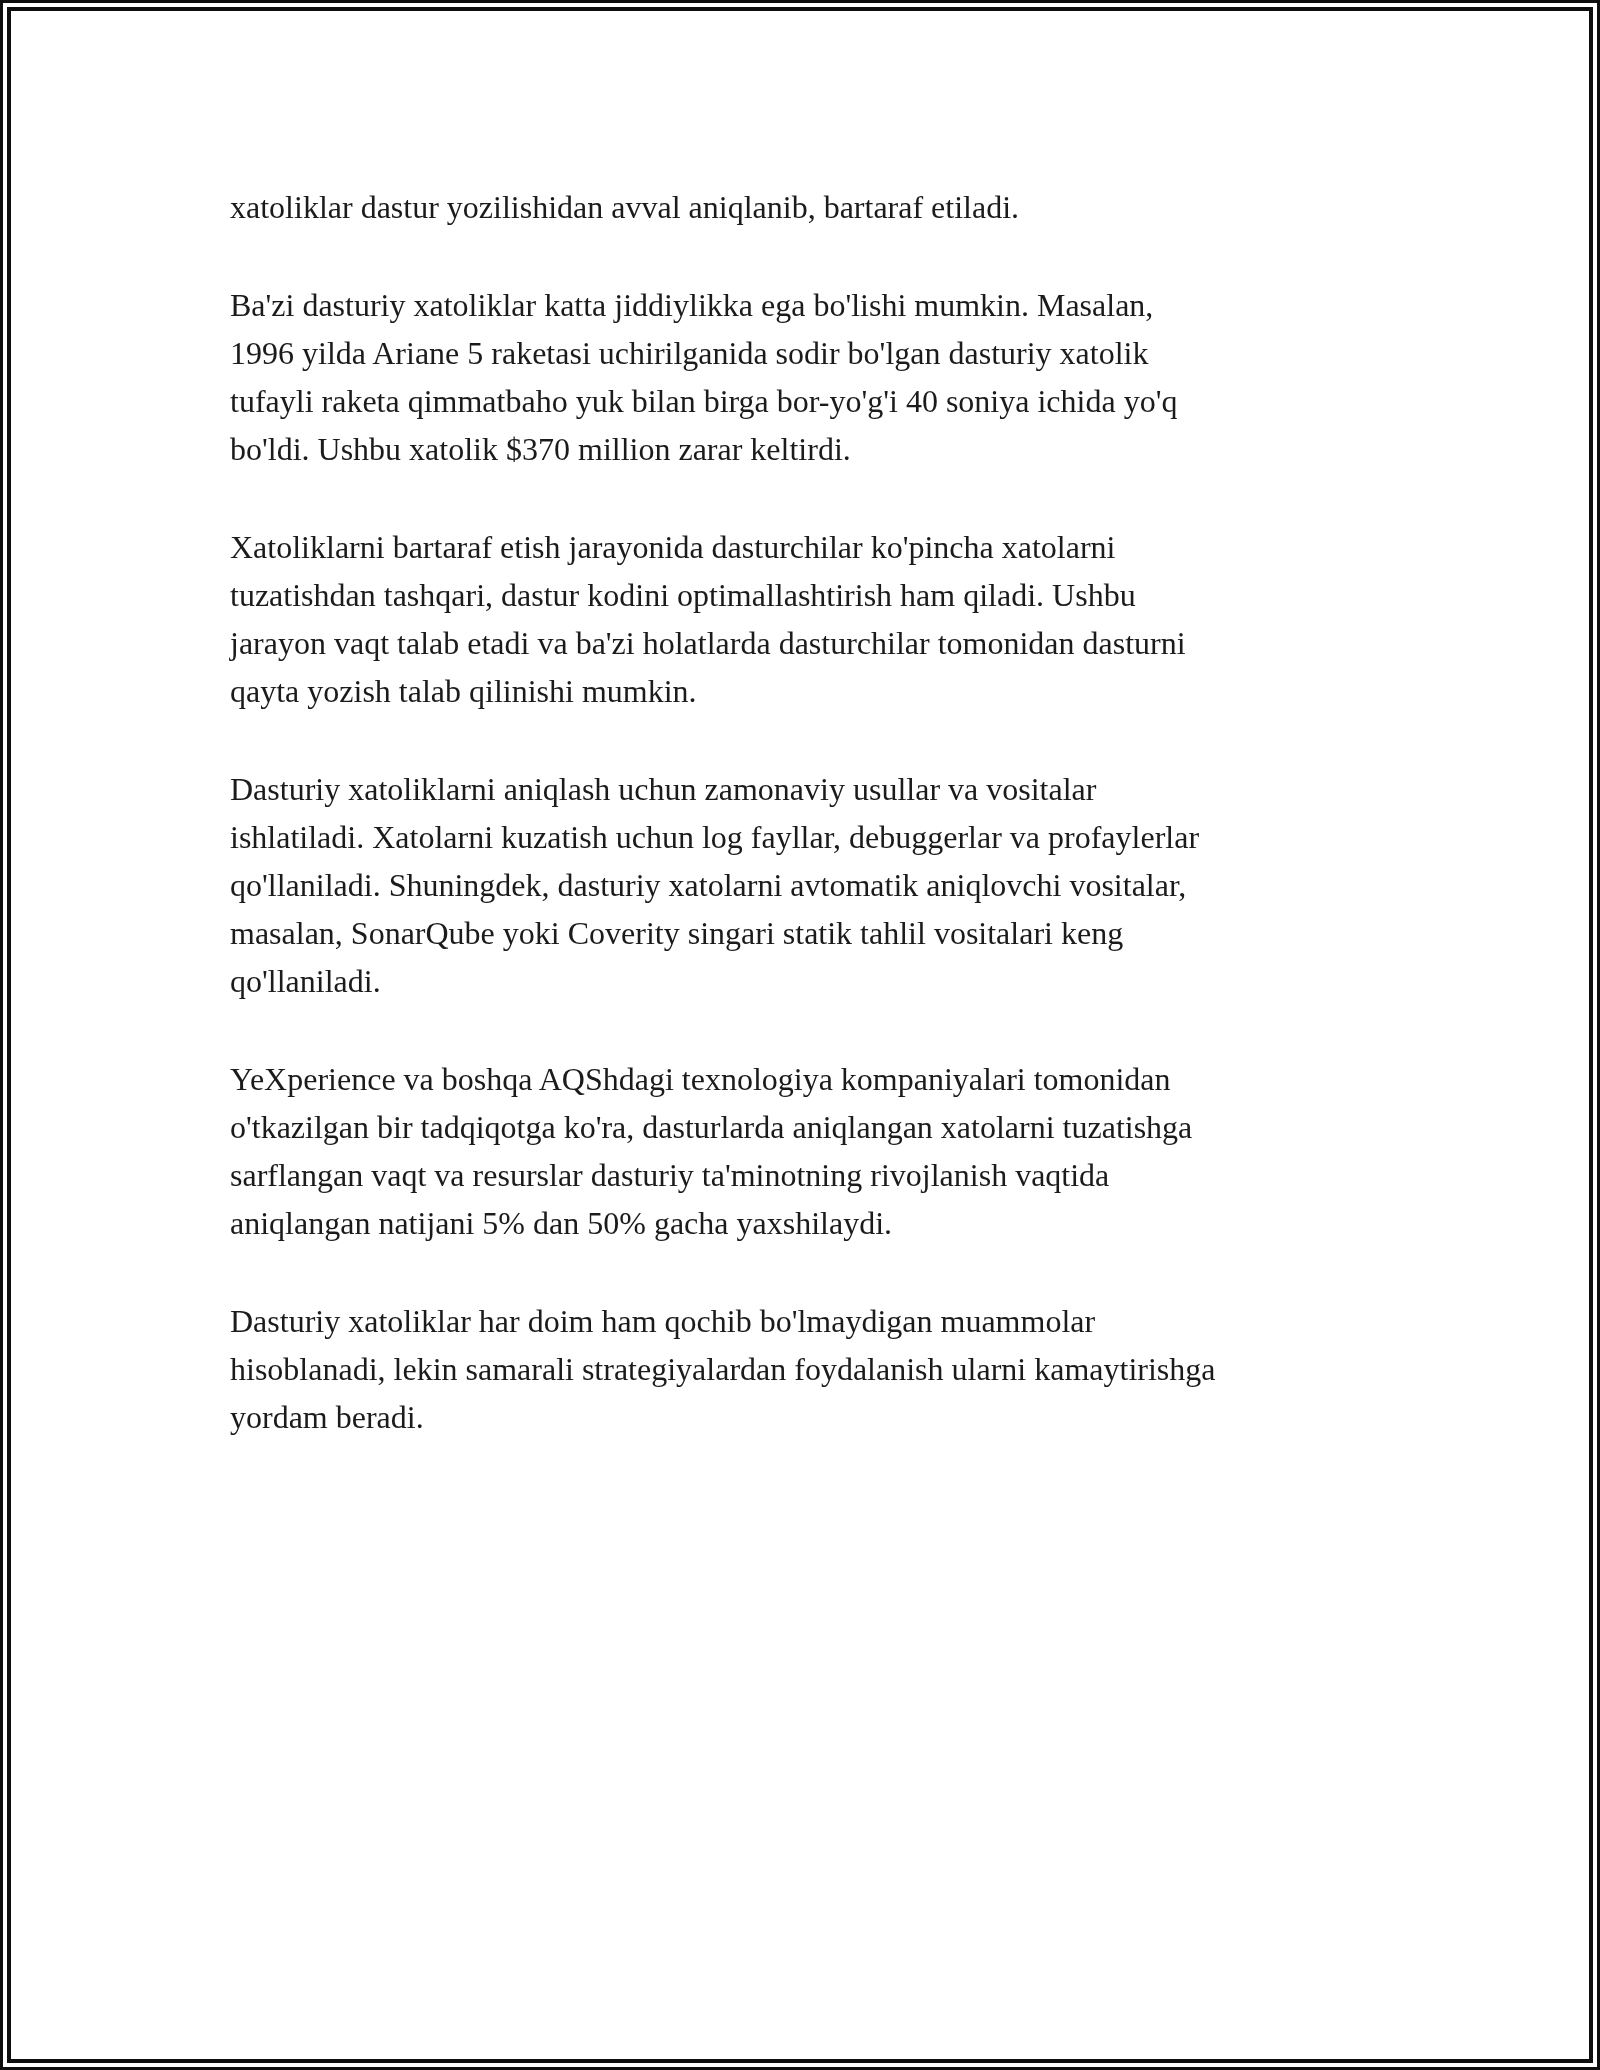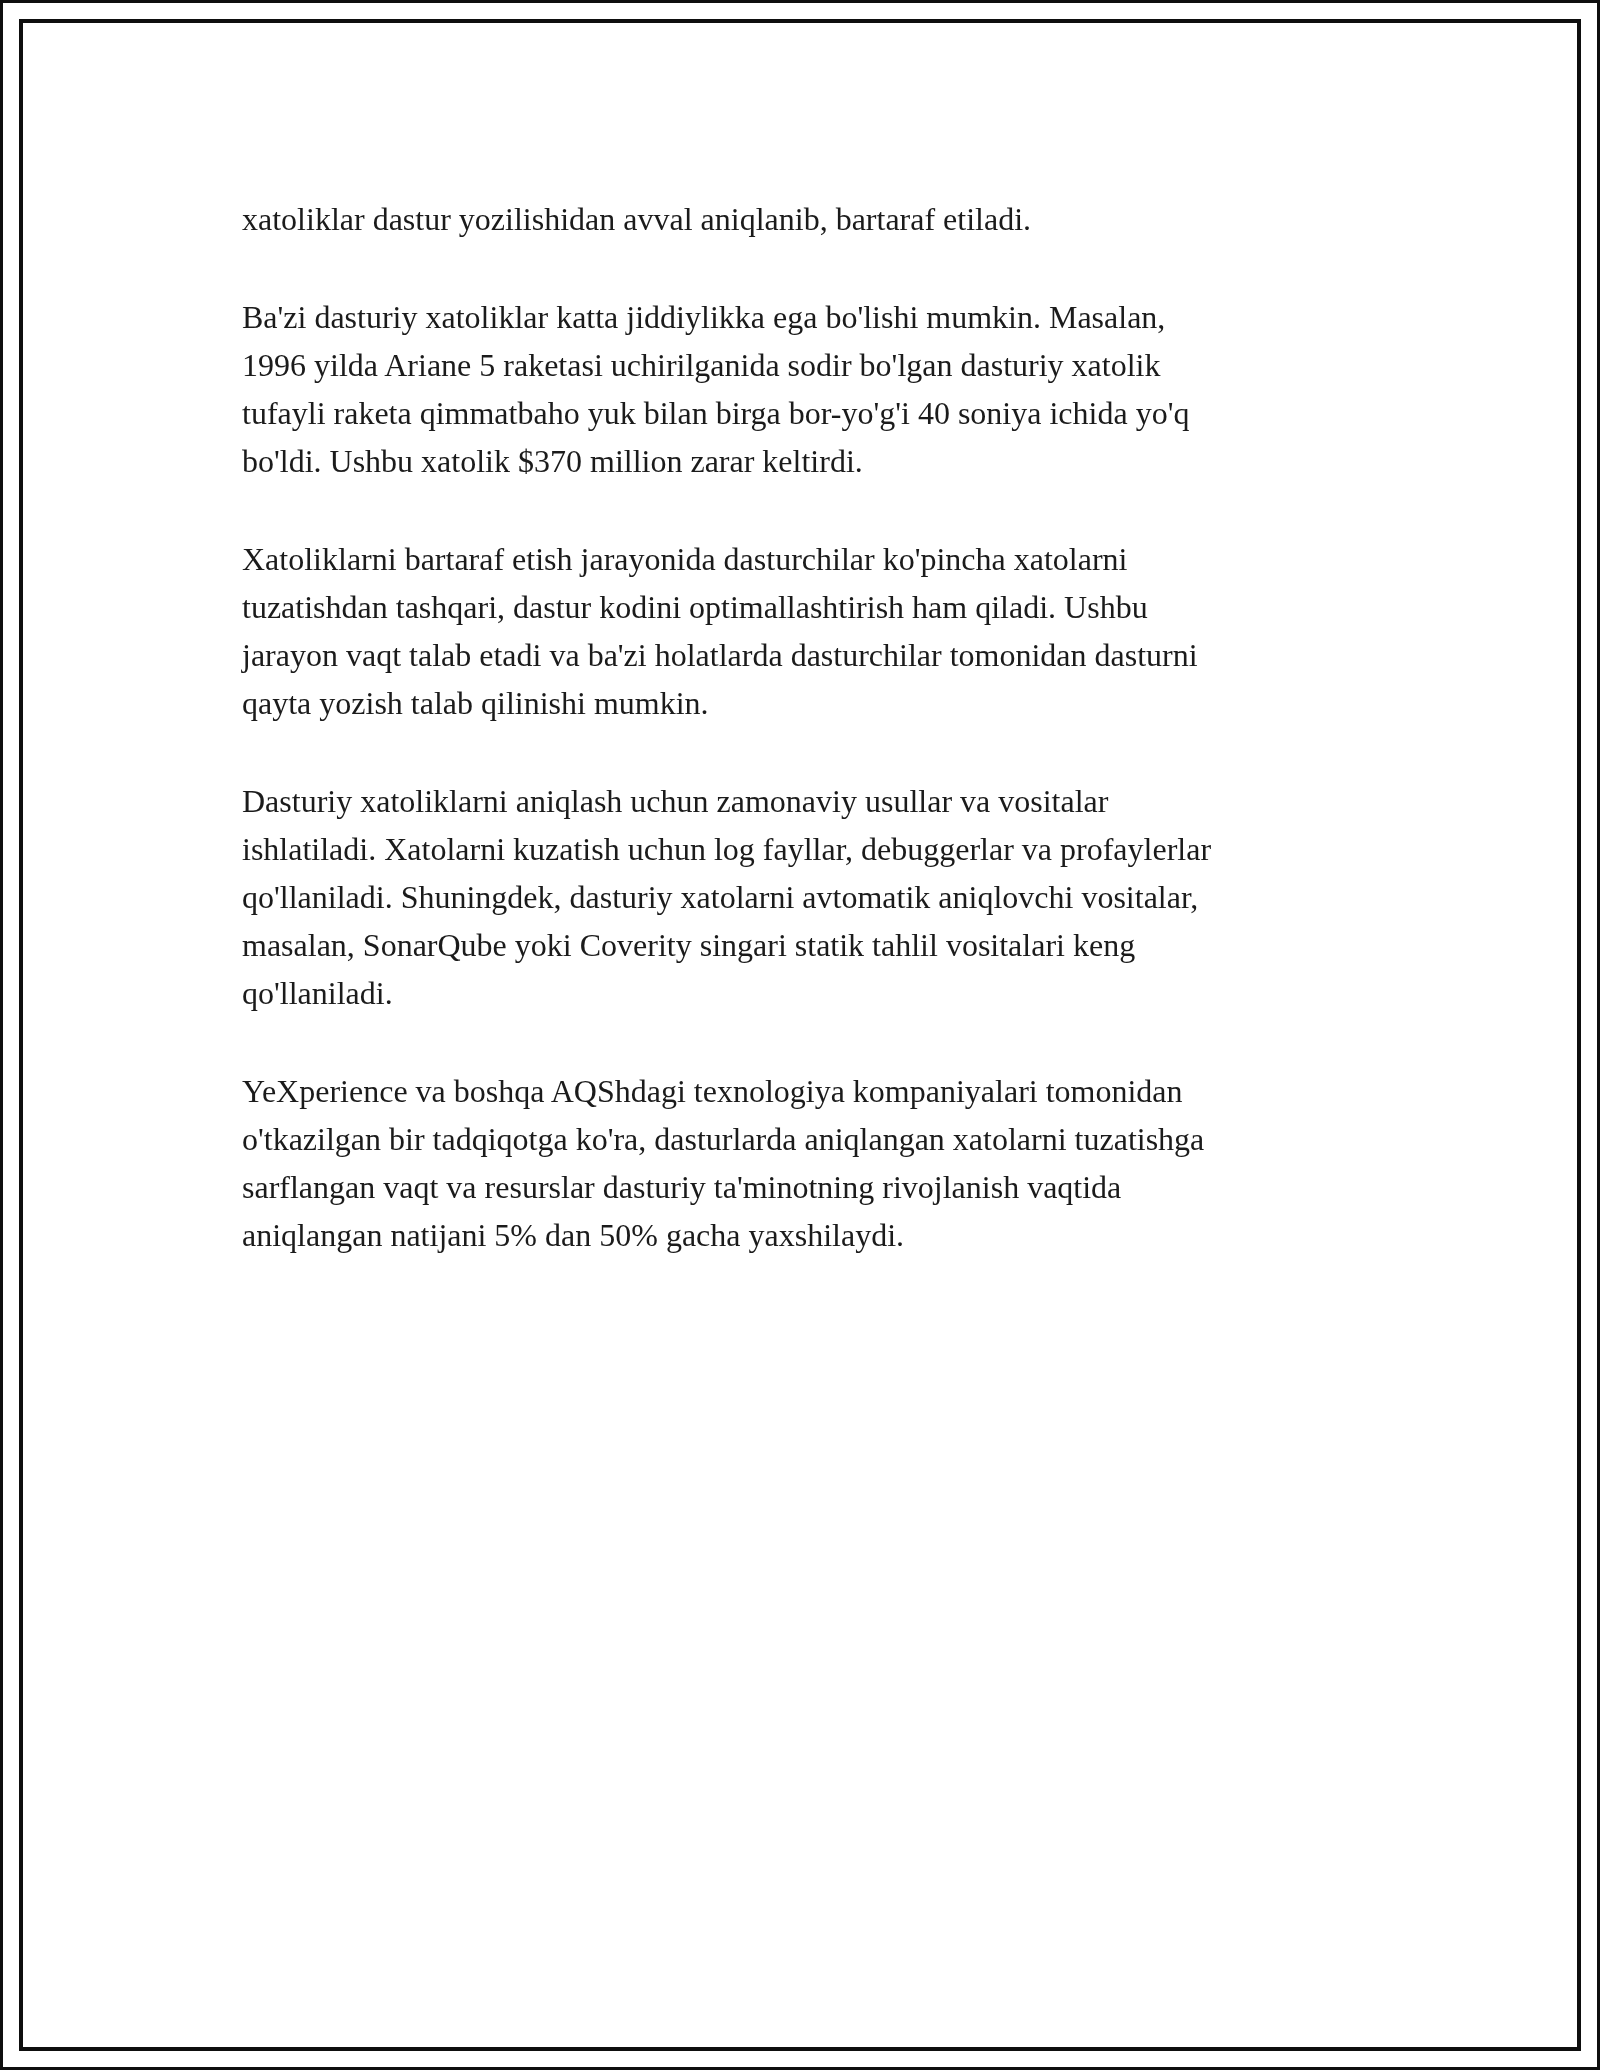--- a/index.html
+++ b/index.html
@@ -9,21 +9,21 @@
     width: 1600px;
     height: 2070px;
     overflow: hidden;
   }
   .page {
     width: 1600px;
     height: 2070px;
     box-sizing: border-box;
     background: #ffffff;
     border: 3px solid #0e0e0e;
-    padding: 16px;
+    padding: 4px;
   }
   .frame {
     width: 100%;
     height: 100%;
     box-sizing: border-box;
     border: 4px solid #0e0e0e;
     background: #ffffff;
     overflow: hidden;
   }
   .content {
@@ -58,15 +58,18 @@
 qayta yozish talab qilinishi mumkin.</p>
       <p class="para">Dasturiy xatoliklarni aniqlash uchun zamonaviy usullar va vositalar
 ishlatiladi. Xatolarni kuzatish uchun log fayllar, debuggerlar va profaylerlar
 qo'llaniladi. Shuningdek, dasturiy xatolarni avtomatik aniqlovchi vositalar,
 masalan, SonarQube yoki Coverity singari statik tahlil vositalari keng
 qo'llaniladi.</p>
       <p class="para">YeXperience va boshqa AQShdagi texnologiya kompaniyalari tomonidan
 o'tkazilgan bir tadqiqotga ko'ra, dasturlarda aniqlangan xatolarni tuzatishga
 sarflangan vaqt va resurslar dasturiy ta'minotning rivojlanish vaqtida
 aniqlangan natijani 5% dan 50% gacha yaxshilaydi.</p>
+      <p class="para">Dasturiy xatoliklar har doim ham qochib bo'lmaydigan muammolar
+hisoblanadi, lekin samarali strategiyalardan foydalanish ularni kamaytirishga
+yordam beradi.</p>
     </div>
   </div>
 </div>
 
 </body></html>

